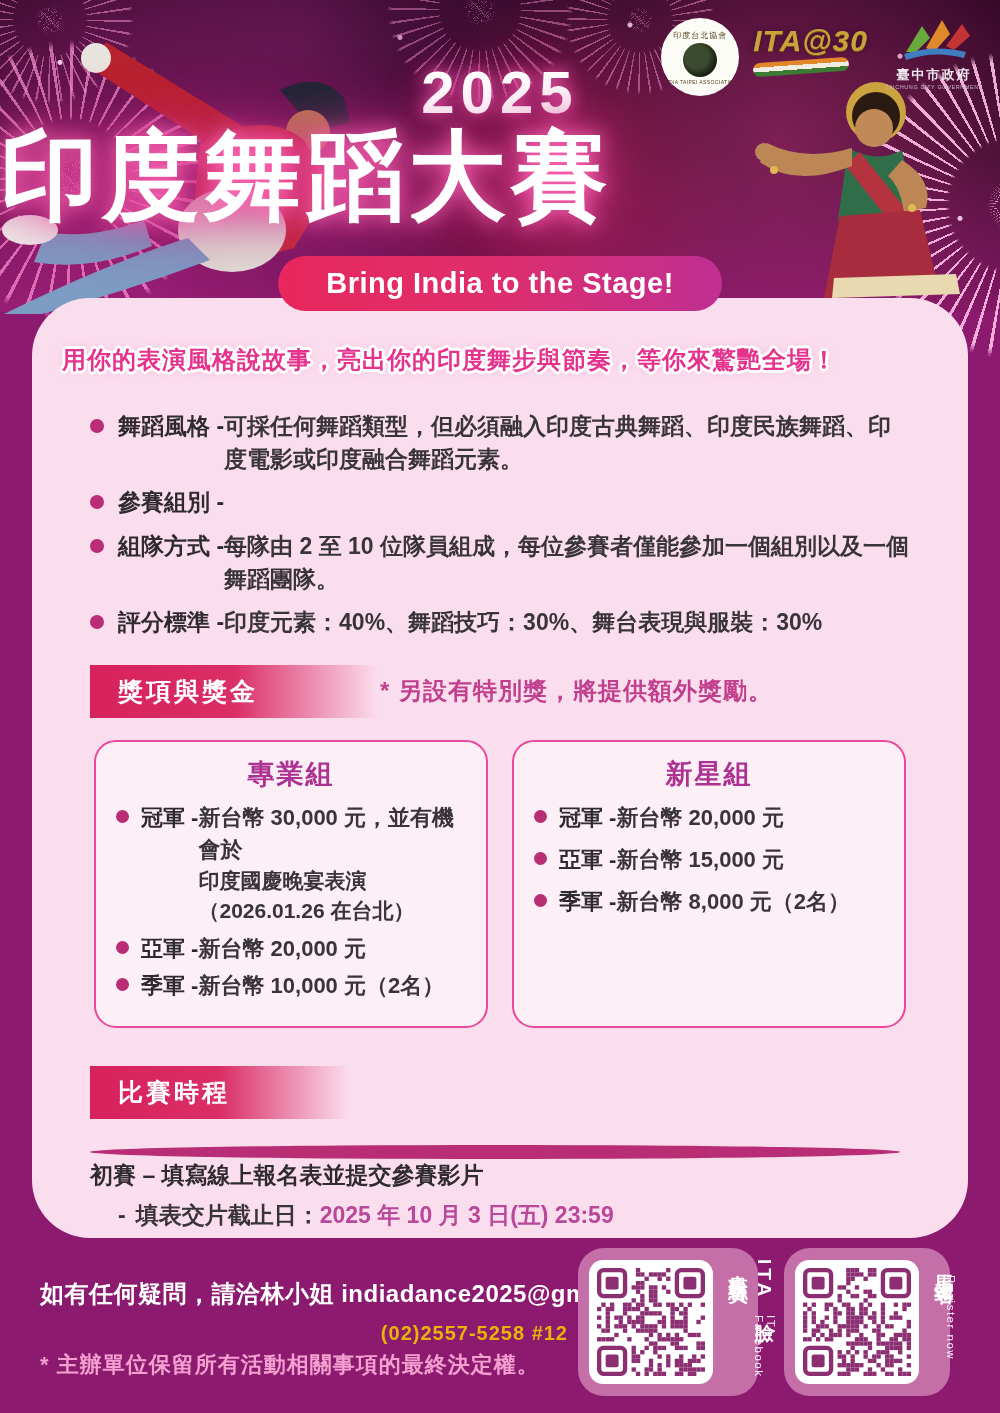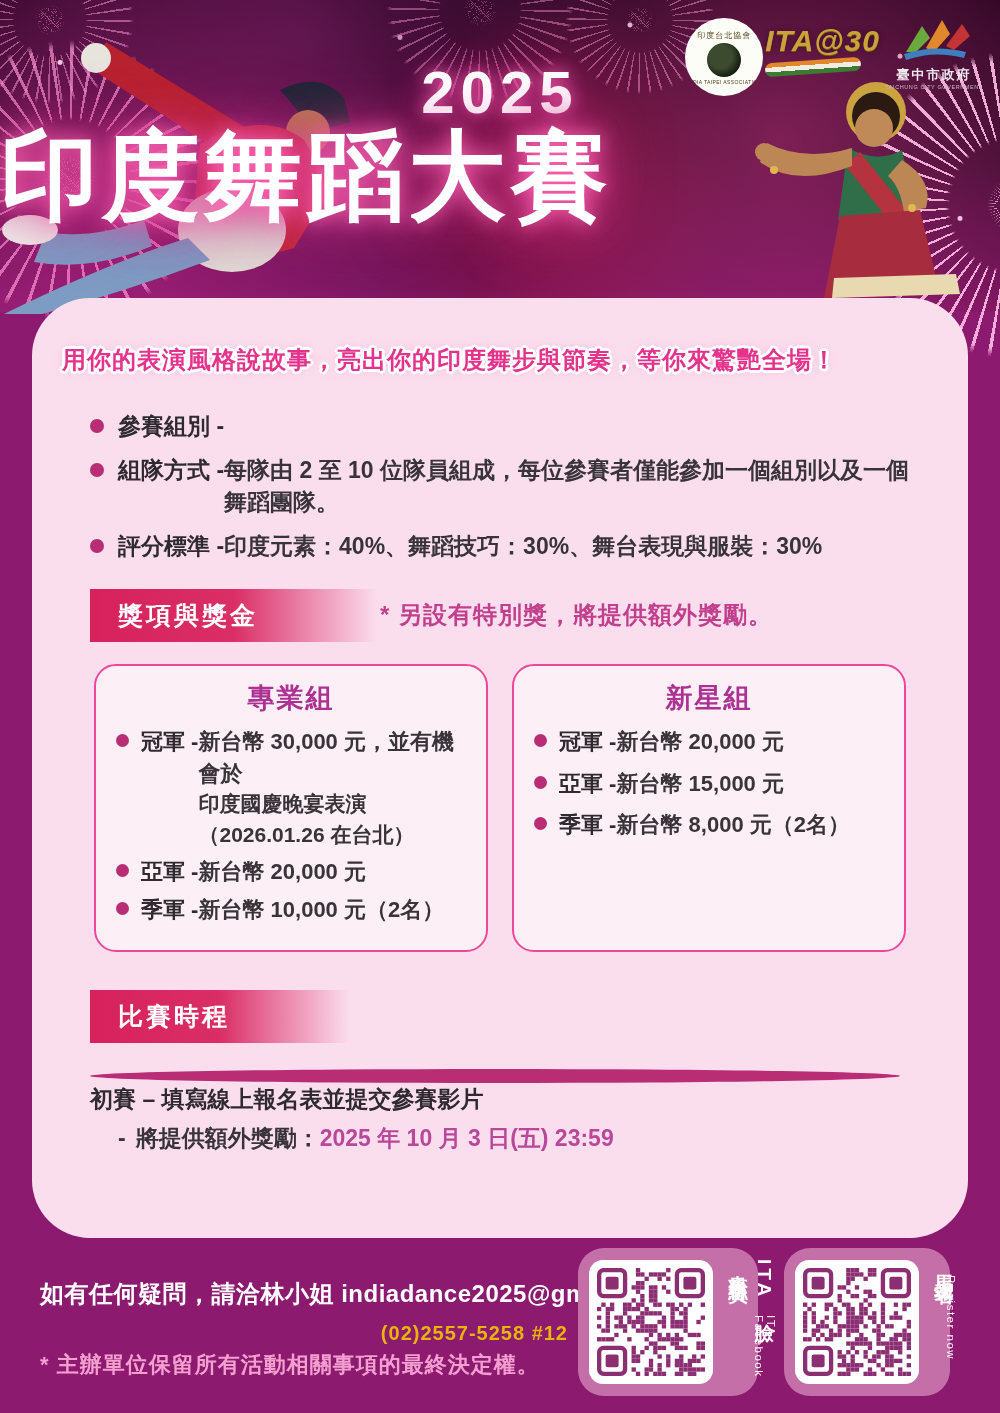--- a/index.html
+++ b/index.html
@@ -39,21 +39,21 @@
       radial-gradient(circle at 40% 12%, rgba(255,200,235,.7) 0 2px, transparent 3px),
       radial-gradient(circle at 63% 8%,  rgba(255,220,240,.8) 0 2px, transparent 3px),
       radial-gradient(circle at 90% 18%, rgba(255,200,235,.8) 0 2px, transparent 3px),
       radial-gradient(circle at 96% 70%, rgba(255,210,240,.9) 0 2px, transparent 3px),
       radial-gradient(circle at 84% 85%, rgba(255,180,225,.7) 0 2px, transparent 3px);
   }
   .dancer { position:absolute; }
   .dancer.left  { left:-6px; top:24px; }
   .dancer.right { right:8px; top:66px; }
 
-  .logos { position:absolute; top:18px; right:14px; display:flex; align-items:flex-start; gap:2px; }
+  .logos { position:absolute; top:18px; right:14px; display:flex; align-items:flex-start; gap:14px; }
   .logo-assoc { width:78px; height:78px; border-radius:50%; background:#fdfdf8; position:relative;
     display:flex; flex-direction:column; align-items:center; justify-content:center; overflow:hidden; }
   .logo-assoc .ring-top { font-size:8px; color:#5a4a20; letter-spacing:1px; }
   .logo-assoc .emblem { width:34px; height:34px; border-radius:50%;
     background:radial-gradient(circle at 40% 40%, #3c4a30 0 40%, #17200f 70%, #0c120a 100%); margin:2px 0; }
   .logo-assoc .ring-bottom { font-size:5.5px; color:#4a3c18; letter-spacing:.4px; white-space:nowrap; transform:scale(.92); }
   .logo-ita30 { text-align:center; padding-top:6px; }
   .logo-ita30 .ita-text { font-size:30px; font-weight:800; font-style:italic; color:#c9a23c;
     text-shadow:0 1px 0 #7a5a10, 0 0 6px rgba(0,0,0,.4); letter-spacing:1px; }
   .logo-ita30 .flag { width:96px; height:14px; border-radius:7px; margin-top:2px; transform:rotate(-4deg);
@@ -209,26 +209,32 @@
         </svg>
         <div class="zh">臺中市政府</div>
         <div class="en">TAICHUNG CITY GOVERNMENT</div>
       </div>
     </div>
 
     <div class="hero-year">2025</div>
     <div class="hero-title">印度舞蹈大賽</div>
   </div>
 
+  <div class="tagline-pill">Bring India to the Stage!</div>
 
   <div class="content-card">
 
     <div class="banner">用你的表演風格說故事，亮出你的印度舞步與節奏，等你來驚艷全場！</div>
 
     <div class="bullets">
+      <div class="brow">
+        <span class="dot"></span>
+        <span class="blabel"><span>舞蹈風格</span><span> - </span></span>
+        <span class="btext">可採任何舞蹈類型，但必須融入印度古典舞蹈、印度民族舞蹈、印度電影或印度融合舞蹈元素。</span>
+      </div>
       <div class="brow">
         <span class="dot"></span>
         <span class="blabel"><span>參賽組別</span><span> - </span></span>
       </div>
       <div class="brow">
         <span class="dot"></span>
         <span class="blabel"><span>組隊方式</span><span> - </span></span>
         <span class="btext">每隊由 2 至 10 位隊員組成，每位參賽者僅能參加一個組別以及一個舞蹈團隊。</span>
       </div>
       <div class="brow">
@@ -289,21 +295,21 @@
     <div class="section-row sched-badge-row">
       <div class="section-badge">比賽時程</div>
     </div>
 
     <div class="round mt18">
       <span class="dot"></span>
       <span class="round-body round-title">初賽 – 填寫線上報名表並提交參賽影片</span>
     </div>
     <div class="detail">
       <span class="dash">-</span>
-      <span><span>將提供額外獎勵：</span><span class="em">2025 年 10 月 3 日(五) 23:59</span><span></span></span>
+      <span><span>填表交片截止日：</span><span class="em">2025 年 10 月 3 日(五) 23:59</span><span></span></span>
     </div>
 
   </div>
 
   <div class="footer">
     <div class="contact-block">
       <div class="contact-line1">如有任何疑問，請洽林小姐 indiadance2025@gmail.com</div>
       <div class="contact-line2">(02)2557-5258 #12</div>
     </div>
     <div class="footer-note">* 主辦單位保留所有活動相關事項的最終決定權。</div>

